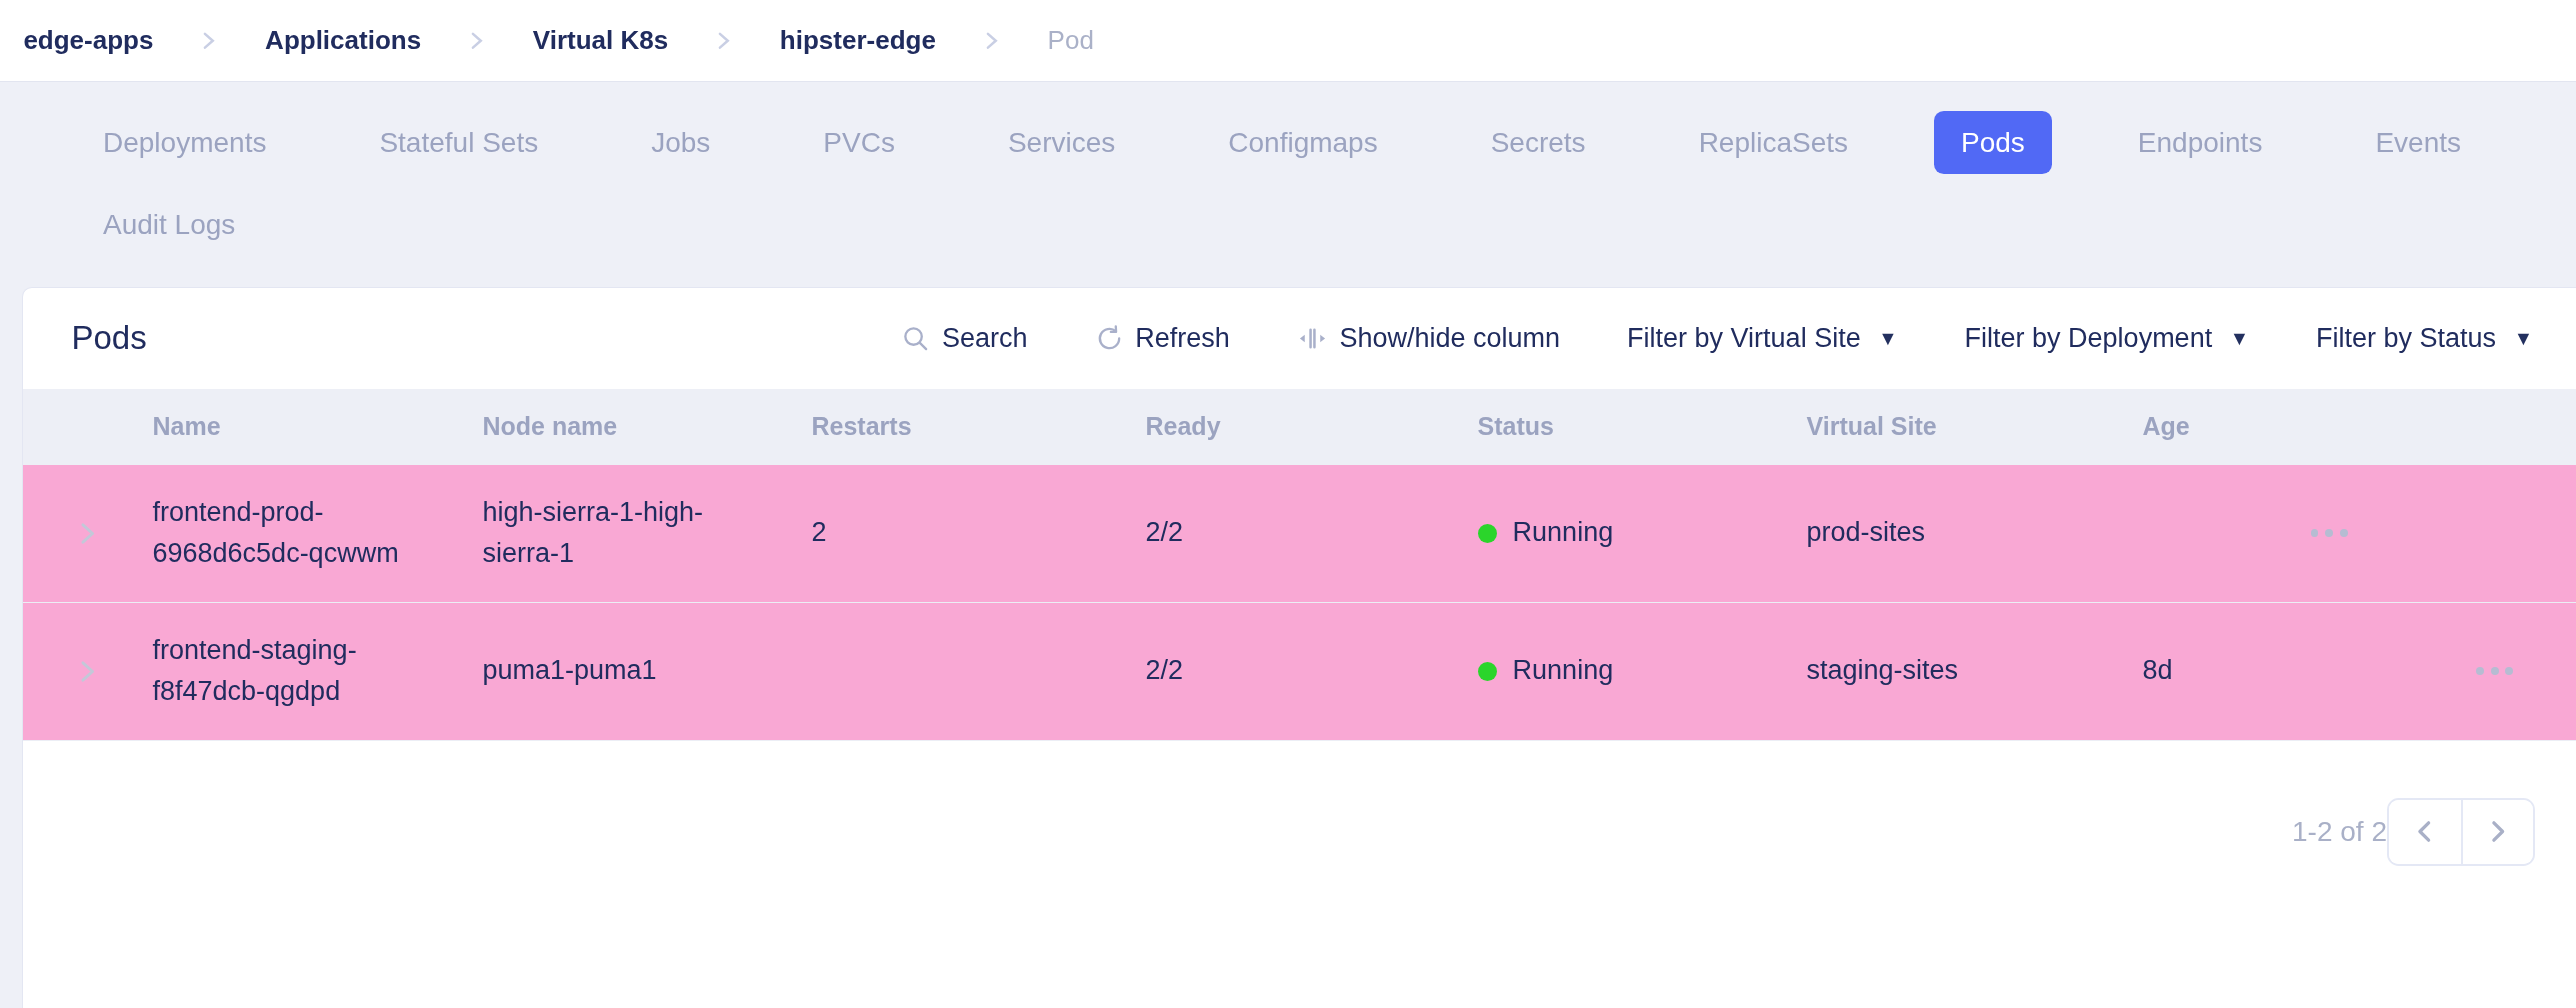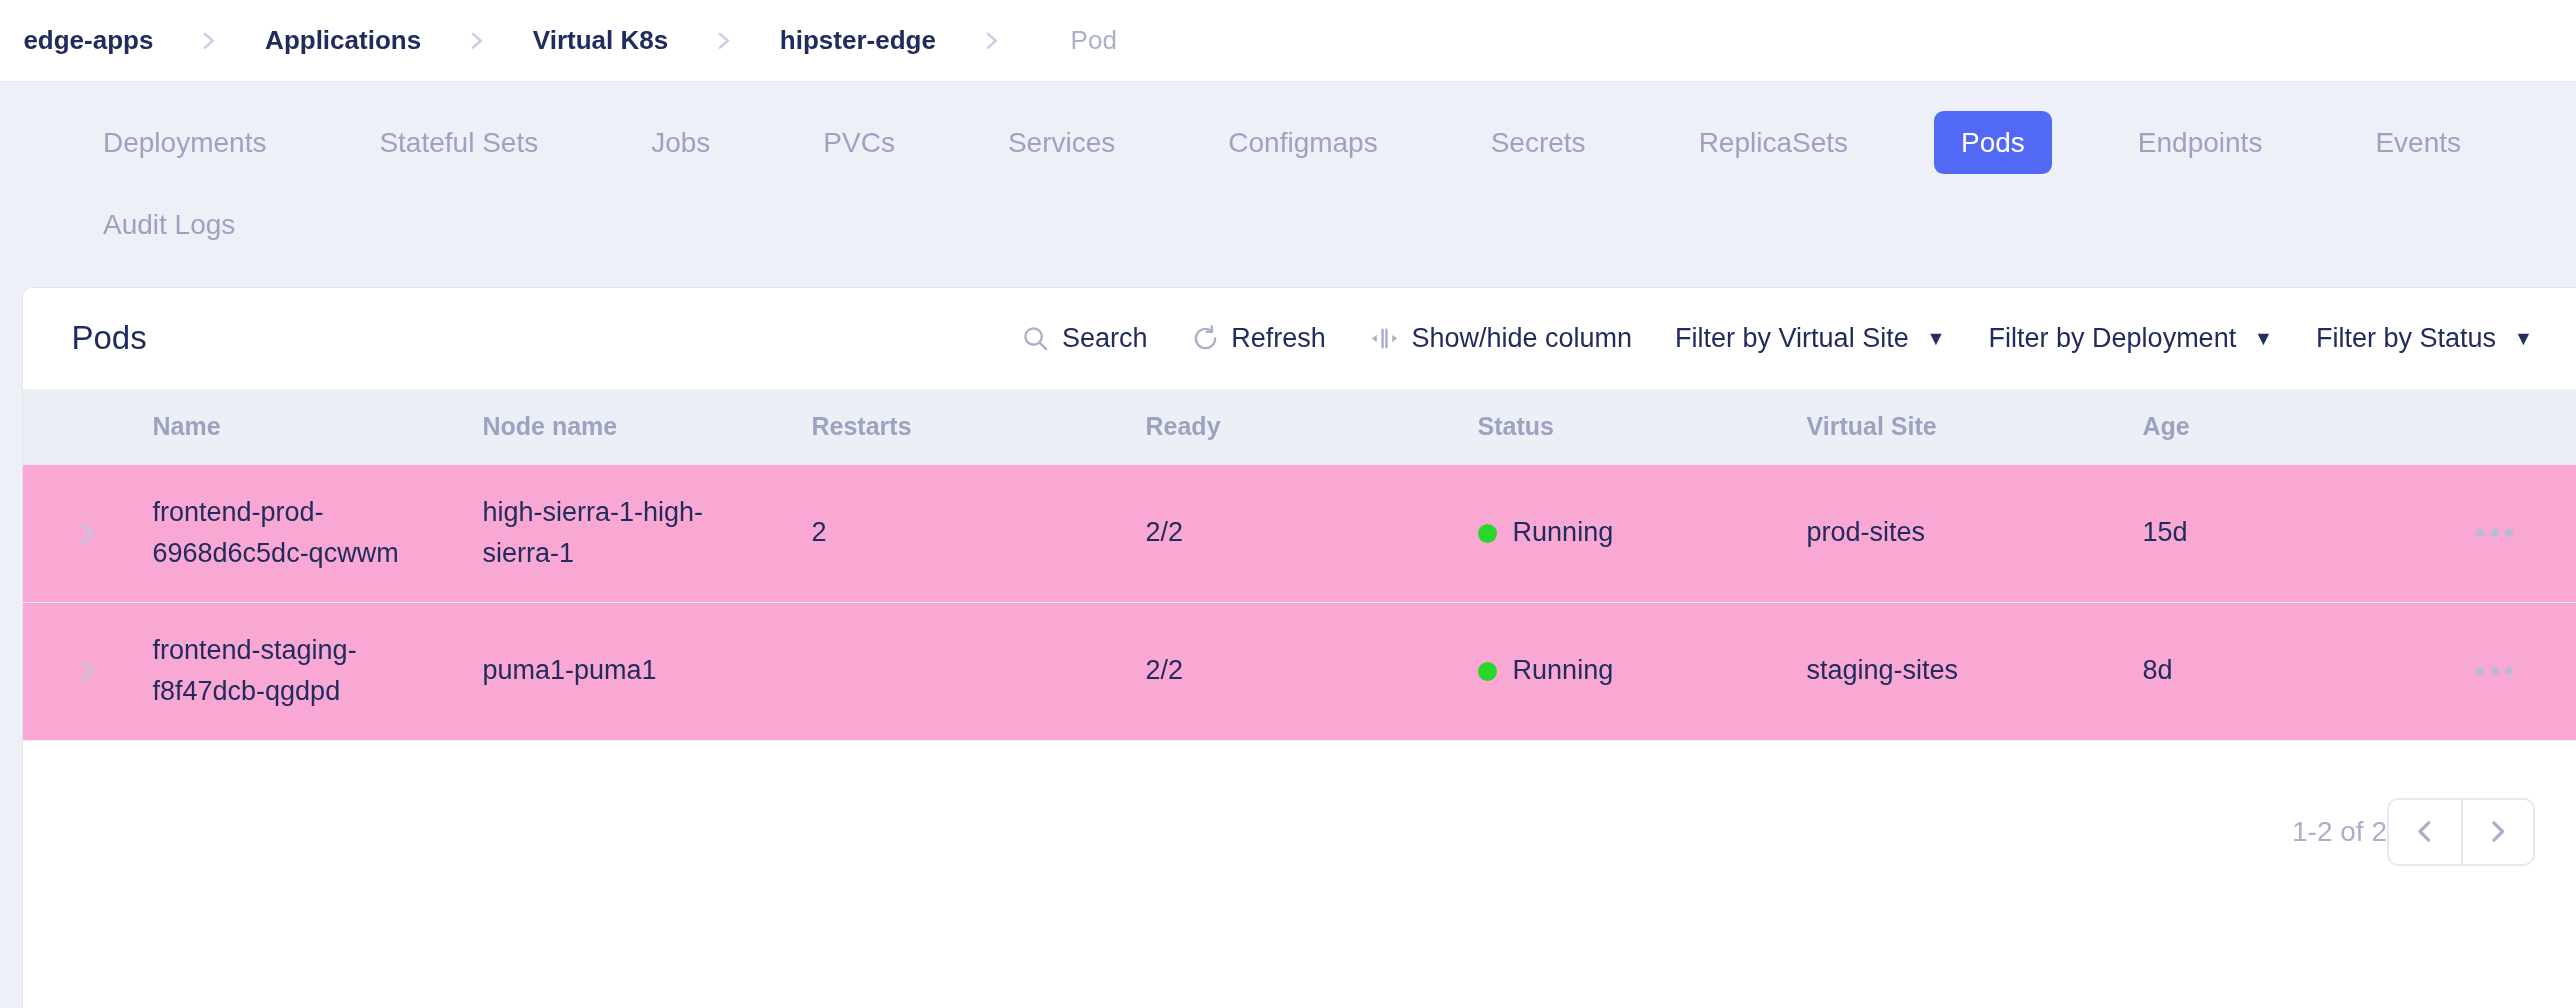--- a/index.html
+++ b/index.html
@@ -20,21 +20,21 @@
     color:var(--navy);
   }
 
   
   .crumbbar{
     height:82px;background:#ffffff;border-bottom:1px solid #e2e5f0;
     display:flex;align-items:center;padding:0 23.4px;
   }
   .crumbs{display:flex;align-items:center;gap:49px;font-size:26px;font-weight:600;text-align:center;}
   .crumb{color:var(--navy);cursor:pointer;white-space:nowrap;}
-  .crumb.muted{color:#aab1c8;font-weight:500;cursor:default;margin-left:23px;}
+  .crumb.muted{color:#aab1c8;font-weight:500;cursor:default;}
   .crumb-sep{color:#c9cfe4;display:flex;align-items:center;}
   .crumb-sep svg{display:block;}
 
   
   .tabs-wrap{padding:29px 0 0 76px;}
   .tabs-row{display:flex;align-items:flex-start;flex-wrap:nowrap;}
   .tabs-row.second{margin-top:13.7px;height:74px;align-items:center;}
   .tab{
     color:var(--muted);font-size:28px;font-weight:500;white-space:nowrap;
     padding:15.6px 27px;margin-right:59px;cursor:pointer;border-radius:9.8px;
@@ -49,21 +49,21 @@
     border:1px solid var(--border);border-right:none;border-bottom:none;
     border-top-left-radius:9.8px;
     height:calc(1008px - 82px - 103px - 25px + 39px);
     display:flex;flex-direction:column;
   }
   .panel-head{
     display:flex;align-items:center;justify-content:space-between;
     padding:0 43px 0 49px;height:101px;flex:0 0 auto;
   }
   .panel-title{font-size:33px;font-weight:500;color:var(--navy);}
-  .toolbar{display:flex;align-items:center;gap:43px;}
+  .toolbar{display:flex;align-items:center;gap:67px;}
   .tool{
     display:flex;align-items:center;gap:11.7px;font-size:27px;font-weight:500;
     color:var(--navy);cursor:pointer;white-space:nowrap;
   }
   .tool .ticon{display:flex;align-items:center;color:#a9b0ca;}
   .tool .caret{color:#23305f;font-size:19.5px;margin-left:5.9px;}
 
   
   .grid-row{
     display:grid;
@@ -229,21 +229,20 @@
     </div>
     <div class="td">frontend-prod-6968d6c5dc-qcwwm</div>
     <div class="td">high-sierra-1-high-sierra-1</div>
     <div class="td">2</div>
     <div class="td">2/2</div>
     <div class="td status-cell">
       <span class="dot"></span>
       <span>Running</span>
     </div>
     <div class="td">prod-sites</div>
-    <div class="td">15d</div>
     <div class="actions">
       <span class="ellipsis">
           <i></i>
           <i></i>
           <i></i>
         </span>
     </div>
   </div>
 
   <div class="grid-row t-row">

